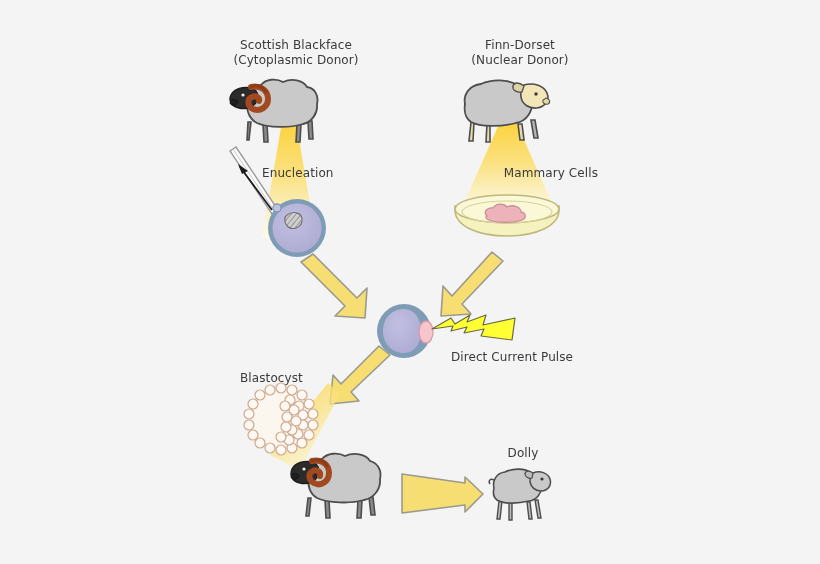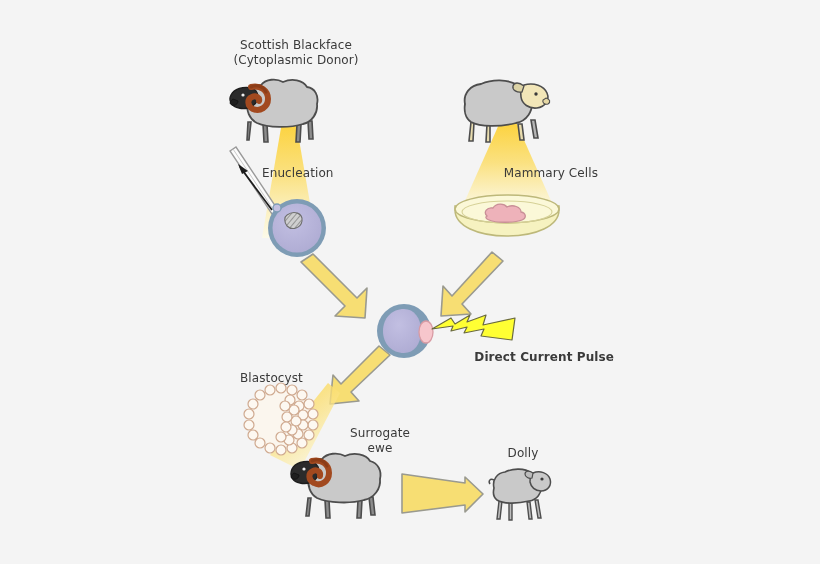--- a/index.html
+++ b/index.html
@@ -29,21 +29,21 @@
     font-size: 12px;
     line-height: 15px;
     white-space: pre-line;
     text-align: center;
     letter-spacing: 0.1px;
   }
   #label-scottish   { left: 208px; top: 38px;  width: 176px; }
   #label-finndorset { left: 432px; top: 38px;  width: 176px; }
   #label-enucleation{ left: 262px; top: 166px; width: 120px; text-align: left; }
   #label-mammary    { left: 458px; top: 166px; width: 140px; text-align: right; }
-  #label-dcpulse    { left: 454px; top: 350px; width: 160px; text-align: right; font-weight: bold; }
+  #label-dcpulse    { left: 432px; top: 350px; width: 160px; text-align: center; }
   #label-blastocyst { left: 240px; top: 371px; width: 120px; text-align: left; }
   #label-surrogate  { left: 330px; top: 426px; width: 100px; text-align: center; }
   #label-dolly      { left: 480px; top: 446px; width: 86px;  text-align: center; }
 </style>
 </head>
 <body>
 
 <div id="canvas">
 
   <svg id="diagram-svg" viewBox="0 0 820 564">
@@ -294,27 +294,27 @@
 
       <circle cx="542" cy="479" r="1.6" fill="#3a3a3a"></circle>
 
       <path d="M494,480 C490,478 488,481 490,484" fill="none" stroke="#4d4d4d" stroke-width="1.5"></path>
     </g>
   </svg>
 
   <div class="dlabel" id="label-scottish">Scottish Blackface
 (Cytoplasmic Donor)</div>
 
+  <div class="dlabel" id="label-finndorset">Finn-Dorset
+(Nuclear Donor)</div>
 
   <div class="dlabel" id="label-enucleation">Enucleation</div>
 
   <div class="dlabel" id="label-mammary">Mammary Cells</div>
 
   <div class="dlabel" id="label-dcpulse">Direct Current Pulse</div>
 
   <div class="dlabel" id="label-blastocyst">Blastocyst</div>
 
-  <div class="dlabel" id="label-surrogate">Surrogate
-ewe</div>
 
   <div class="dlabel" id="label-dolly">Dolly</div>
 
 </div>
 
 </body></html>

